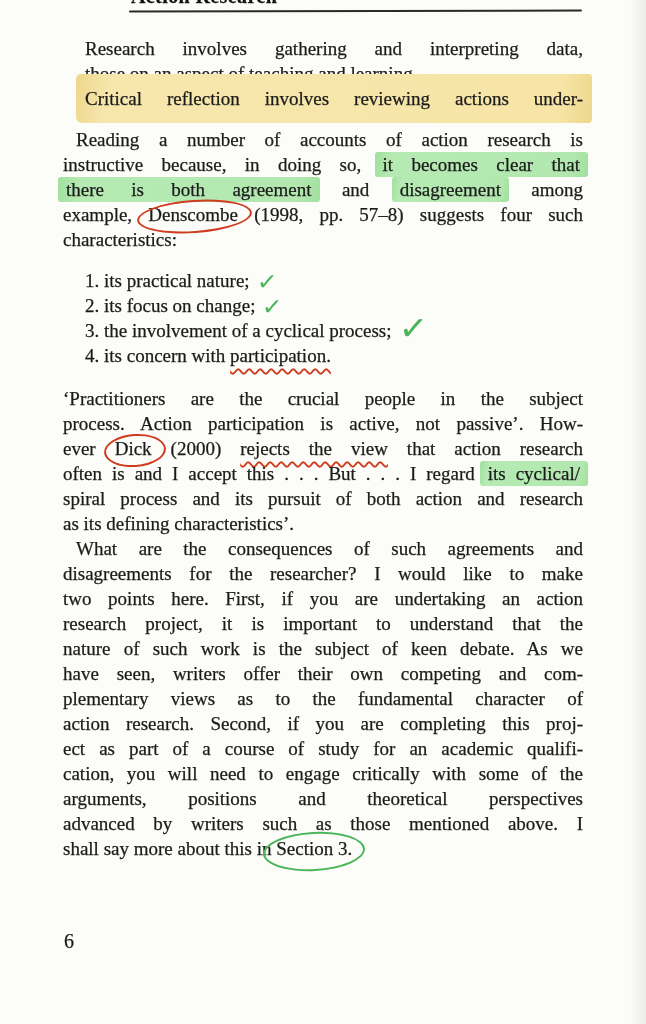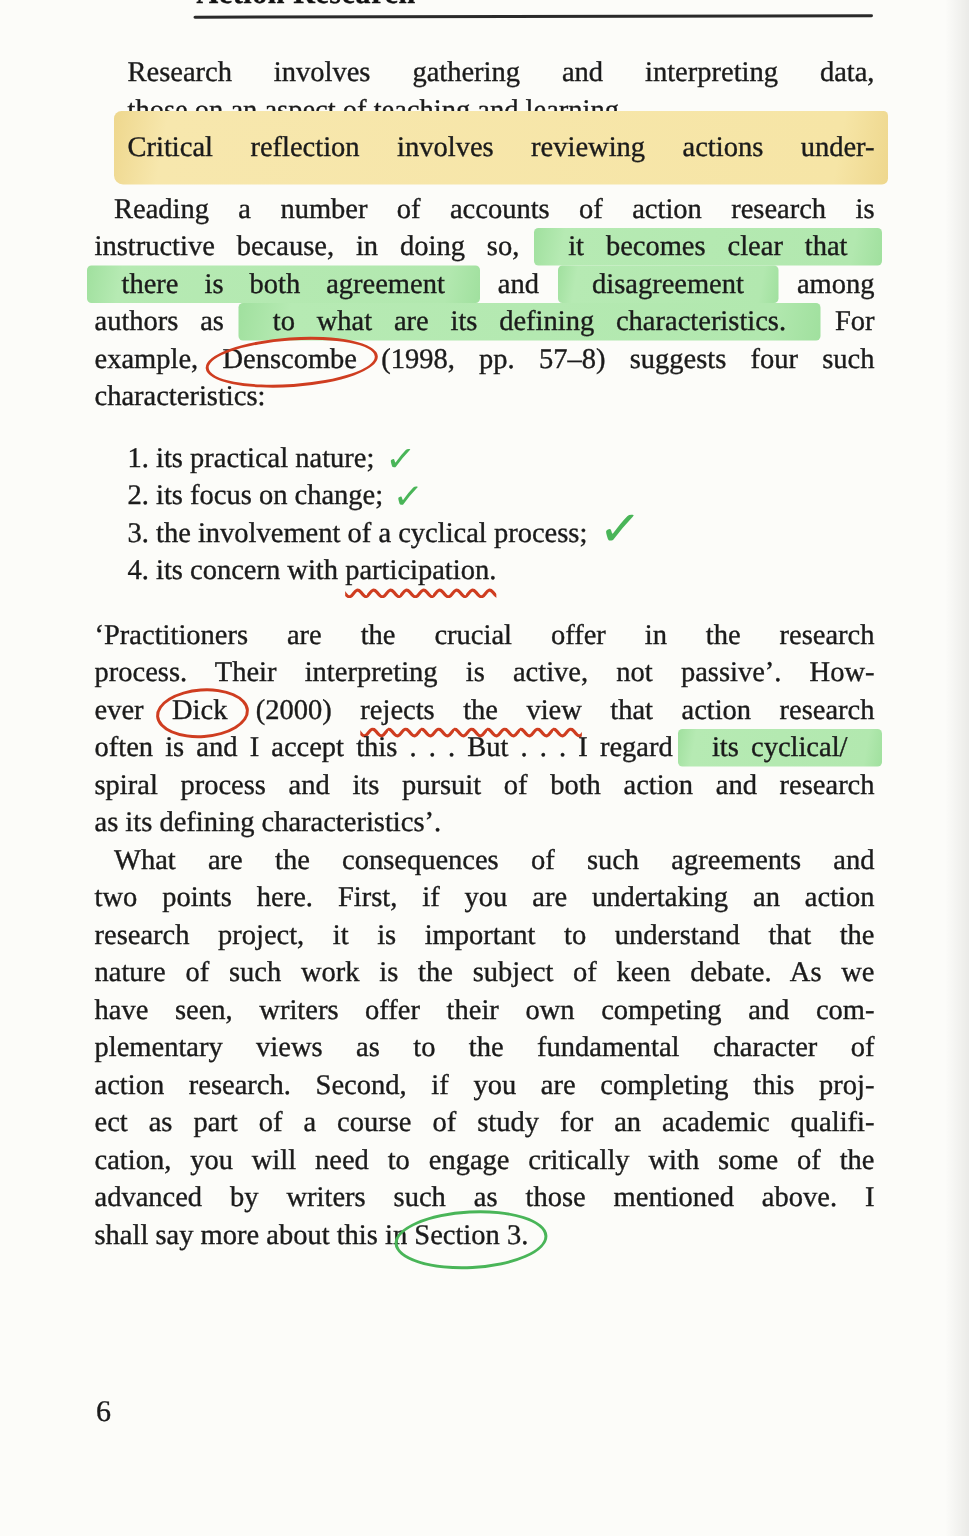--- a/index.html
+++ b/index.html
@@ -42,21 +42,21 @@
   .line.ind{text-indent:13px;}
   .block.list .line{text-align:left;text-align-last:left;}
   
   .hl-y{
     background:linear-gradient(100deg,#eed78d,#f7e7ad 7%,#f6e5a6 93%,#eed78d);
     padding:14px 9px;margin:0 -9px;border-radius:5px 3px 4px 6px;
     box-decoration-break:clone;-webkit-box-decoration-break:clone;
   }
   .hl-g{
     background:linear-gradient(100deg,#a0e09e,#b6eab3 9%,#b2e8af 91%,#a0e09e);
-    padding:2px 23px;margin:0 -5px;border-radius:3px;
+    padding:2px 8px;margin:0 -5px;border-radius:3px;
     box-decoration-break:clone;-webkit-box-decoration-break:clone;
   }
   
   .ul-g{
     text-decoration-color:#4db65a;
     text-decoration-thickness:2.7px;
     text-underline-offset:5px;
     text-decoration-skip-ink:none;
   }
   .ul-rw{
@@ -106,46 +106,47 @@
   <div class="page-body">
       <div class="block quote">
         <div class="line"><span class="">Research involves gathering and interpreting data,</span></div>
         <div class="line nj"><span class="">those on an aspect of teaching and learning.</span></div>
         <div class="line"><span class="hl-y">Critical reflection involves reviewing actions under-</span></div>
       </div>
       <div class="block para">
         <div class="line ind"><span class="">Reading a number of accounts of action research is</span></div>
         <div class="line"><span class="">instructive because, in doing so, </span><span class="hl-g">it becomes clear that</span></div>
         <div class="line"><span class="hl-g">there is both agreement</span><span class=""> and </span><span class="hl-g">disagreement</span><span class=""> among</span></div>
-        <div class="line"><span class="">authors as </span><span class="hl-g">to what are its defining characteristics.</span><span class=""> For</span></div>
         <div class="line"><span class="">example, </span><span class="circ-r">Denscombe</span><span class=""> (1998, pp. 57–8) suggests four such</span></div>
         <div class="line nj"><span class="">characteristics:</span></div>
       </div>
       <div class="block list">
         <div class="line"><span class="">1. </span><span class="ul-g">its practical nature;</span><span class="check">✓</span></div>
         <div class="line"><span class="">2. </span><span class="ul-g">its focus on change;</span><span class="check">✓</span></div>
         <div class="line"><span class="">3. the involvement of a cyclical process;</span><span class="check lg">✓</span></div>
         <div class="line"><span class="">4. its concern with </span><span class="ul-rw">participation.</span></div>
       </div>
       <div class="block para">
-        <div class="line"><span class="">‘Practitioners are the crucial offer in the research</span></div>
-        <div class="line"><span class="">process. Their interpreting is active, not passive’. How-</span></div>
+        <div class="line"><span class="">‘Practitioners are the crucial people in the subject</span></div>
+        <div class="line"><span class="">process. Action participation is active, not passive’. How-</span></div>
         <div class="line"><span class="">ever </span><span class="circ-r">Dick</span><span class=""> (2000) </span><span class="ul-rw">rejects the view</span><span class=""> that action research</span></div>
         <div class="line"><span class="">often is and I accept this . . . But . . . I regard </span><span class="hl-g">its cyclical/</span></div>
         <div class="line"><span class="ul-g">spiral process</span><span class=""> and its pursuit of </span><span class="ul-g">both action</span><span class=""> and </span><span class="ul-g">research</span></div>
         <div class="line nj"><span class="">as its defining characteristics’.</span></div>
       </div>
       <div class="block para">
         <div class="line ind"><span class="">What are the consequences of such agreements and</span></div>
+        <div class="line"><span class="">disagreements for the researcher? I would like to make</span></div>
         <div class="line"><span class="">two points here. First, if you are undertaking an action</span></div>
         <div class="line"><span class="">research project, it is important to </span><span class="ul-g">understand</span><span class=""> that the</span></div>
         <div class="line"><span class="ul-g">nature</span><span class=""> of </span><span class="ul-g">such work is the subject of keen debate</span><span class="">. As we</span></div>
         <div class="line"><span class="">have seen, writers offer their own competing and com-</span></div>
         <div class="line"><span class="">plementary views as to the fundamental character of</span></div>
         <div class="line"><span class="">action research. Second, if you </span><span class="ul-g">are completing this proj-</span></div>
         <div class="line"><span class="ul-g">ect as part of a course of study for an academic qualifi-</span></div>
         <div class="line"><span class="ul-g">cation</span><span class="">, you will need to engage critically with some of the</span></div>
+        <div class="line"><span class="">arguments, positions and theoretical perspectives</span></div>
         <div class="line"><span class="">advanced by writers such as those mentioned above. I</span></div>
         <div class="line nj"><span class="">shall say more about this in </span><span class="circ-g">Section 3.</span></div>
       </div>
     </div>
   <div class="page-number">6</div>
 </div>
 
 </body></html>

